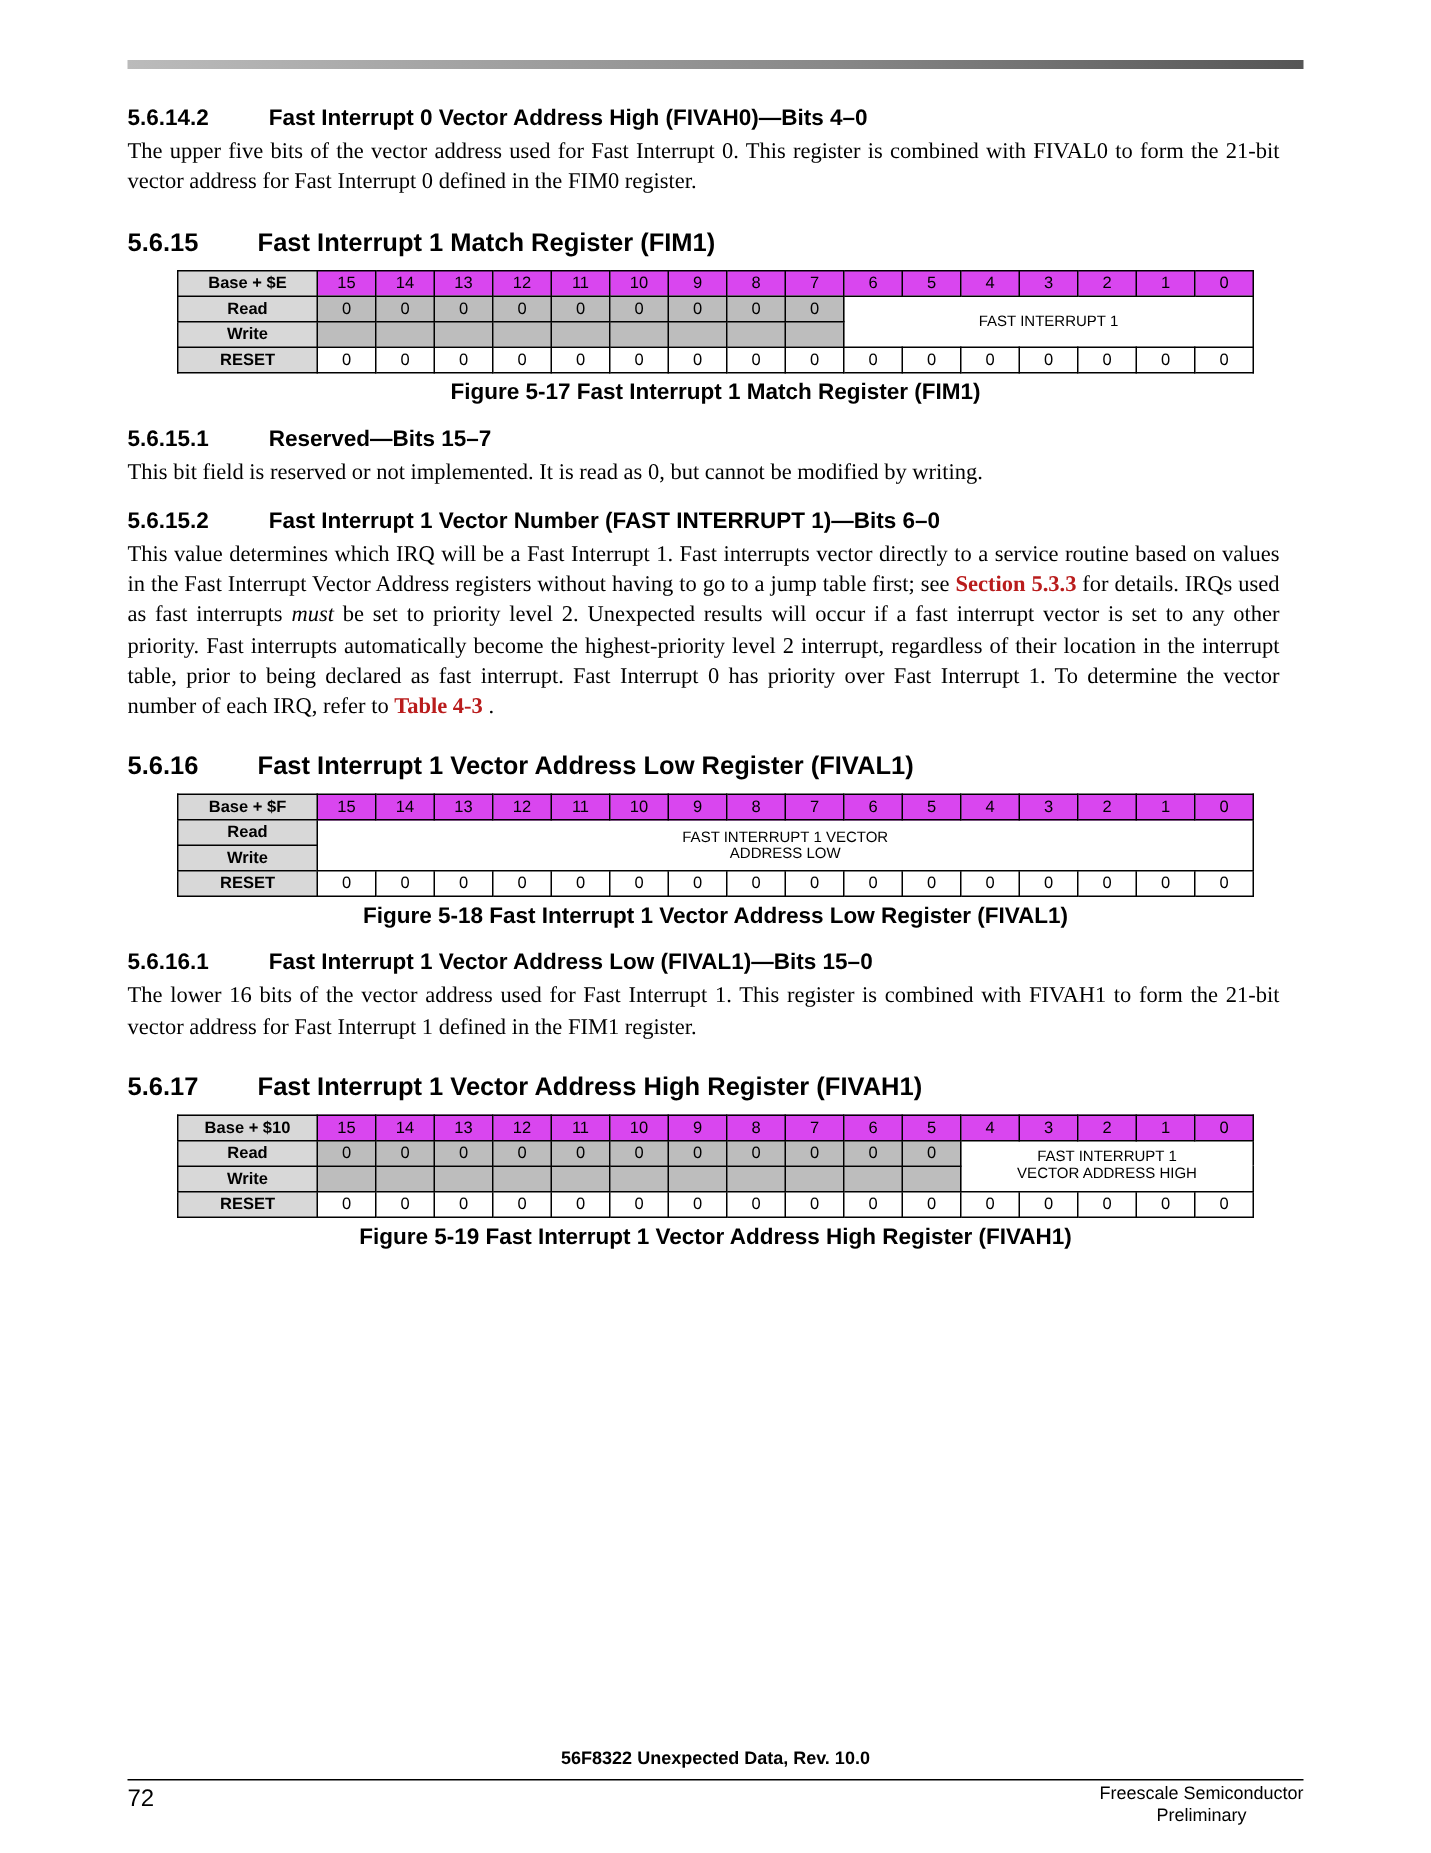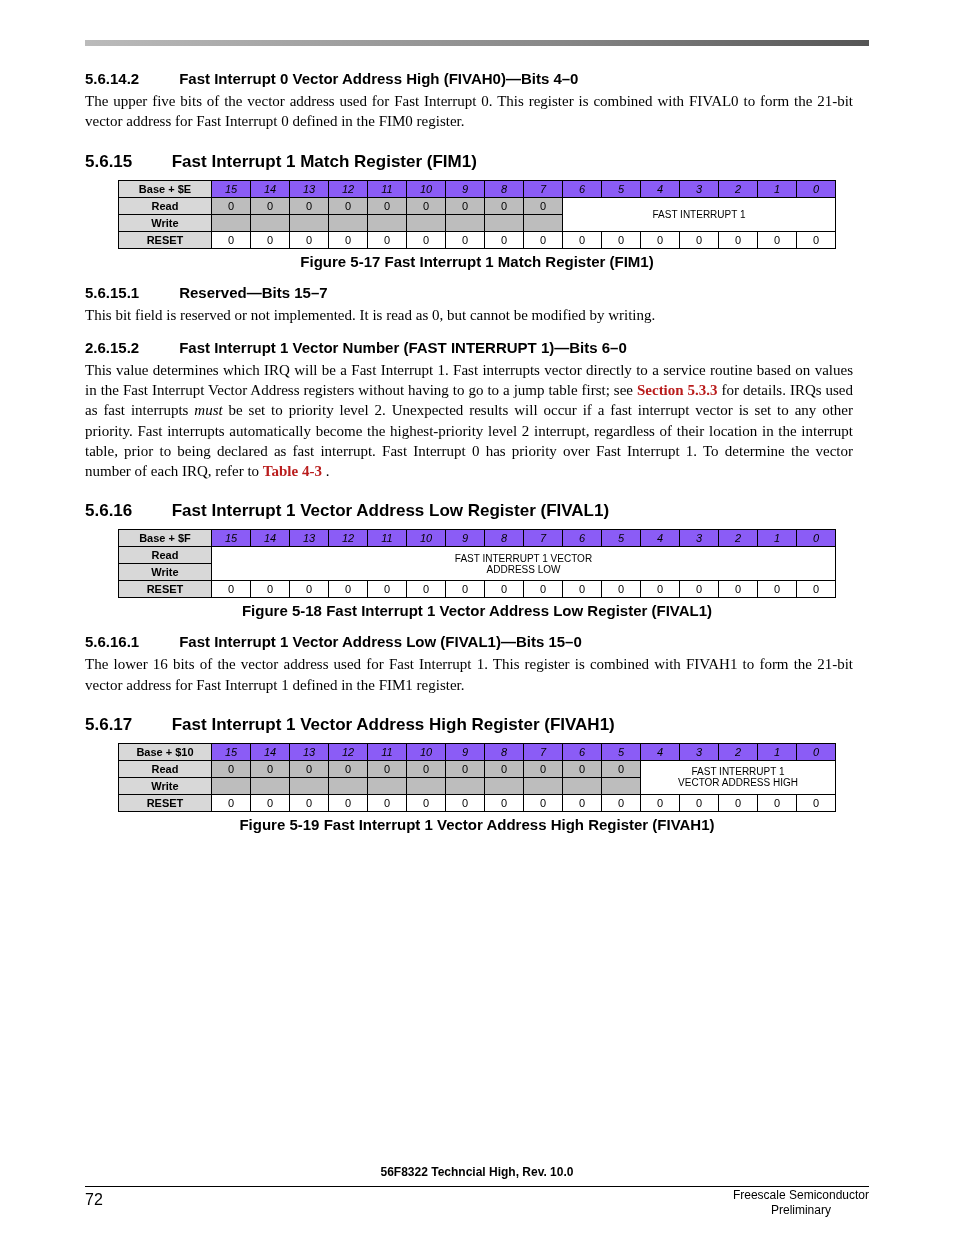--- a/index.html
+++ b/index.html
@@ -60,21 +60,21 @@
     margin: 8px auto 2px auto;
     font-size: 11px;
   }
   table.reg td, table.reg th {
     border: 1px solid #000;
     text-align: center;
     vertical-align: middle;
     padding: 2px 0;
   }
   table.reg .hdr { background: #d8d8d8; font-weight: bold; width: 92px; text-align: center; }
-  table.reg .bitcol { width: 38px; background: #8b5cf6; font-style: italic; }
+  table.reg .bitcol { width: 38px; background: #d946ef; }
   table.reg .cell { width: 38px; }
   table.reg .shade { background: #bdbdbd; }
   table.reg .fieldlabel { font-size: 10px; }
 
   .footer-doc {
     text-align: center;
     font-weight: bold;
     font-size: 12px;
     position: absolute;
     bottom: 56px;
@@ -188,21 +188,21 @@
     </table>
   <div class="figcap">Figure 5-17 Fast Interrupt 1 Match Register (FIM1)</div>
 
   <h3 class="subsection">
     <span class="num">5.6.15.1</span>
     <span>Reserved—Bits 15–7</span>
   </h3>
   <p class="body">This bit field is reserved or not implemented. It is read as 0, but cannot be modified by writing.</p>
 
   <h3 class="subsection">
-    <span class="num">2.6.15.2</span>
+    <span class="num">5.6.15.2</span>
     <span>Fast Interrupt 1 Vector Number (FAST INTERRUPT 1)—Bits 6–0</span>
   </h3>
   <p class="body">
     <span>This value determines which IRQ will be a Fast Interrupt 1. Fast interrupts vector directly to a service routine based on values in the Fast Interrupt Vector Address registers without having to go to a jump table first; see </span>
     <a class="xref">Section 5.3.3</a>
     <span> for details. IRQs used as fast interrupts </span>
     <i>must</i>
     <span> be set to priority level 2. Unexpected results will occur if a fast interrupt vector is set to any other priority. Fast interrupts automatically become the highest-priority level 2 interrupt, regardless of their location in the interrupt table, prior to being declared as fast interrupt. Fast Interrupt 0 has priority over Fast Interrupt 1. To determine the vector number of each IRQ, refer to </span>
     <a class="xref">Table 4-3</a>
     <span>.</span>
@@ -347,20 +347,20 @@
       <td class="cell">0</td>
       <td class="cell">0</td>
       <td class="cell">0</td>
       <td class="cell">0</td>
       <td class="cell">0</td>
     </tr>
   </tbody>
     </table>
   <div class="figcap">Figure 5-19 Fast Interrupt 1 Vector Address High Register (FIVAH1)</div>
 
-  <div class="footer-doc">56F8322 Techncial High, Rev. 10.0</div>
+  <div class="footer-doc">56F8322 Unexpected Data, Rev. 10.0</div>
   <div class="footer-line"></div>
   <div class="footer-pg">72</div>
   <div class="footer-right">
     <span>Freescale Semiconductor</span><br>
     <span>Preliminary</span>
   </div>
 </div>
 
 </body></html>

